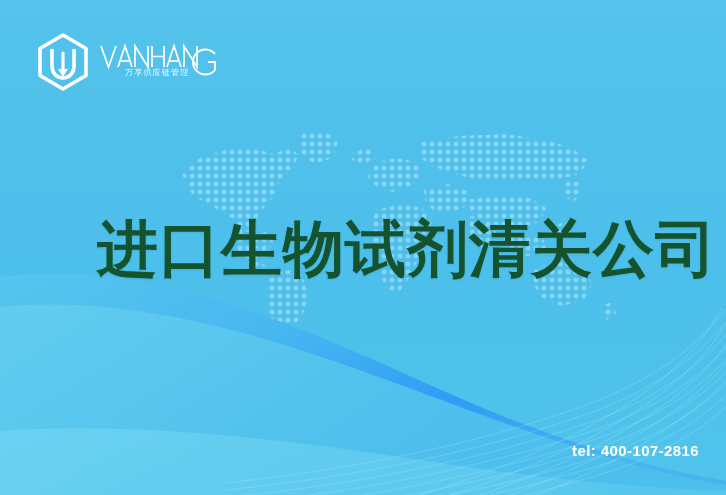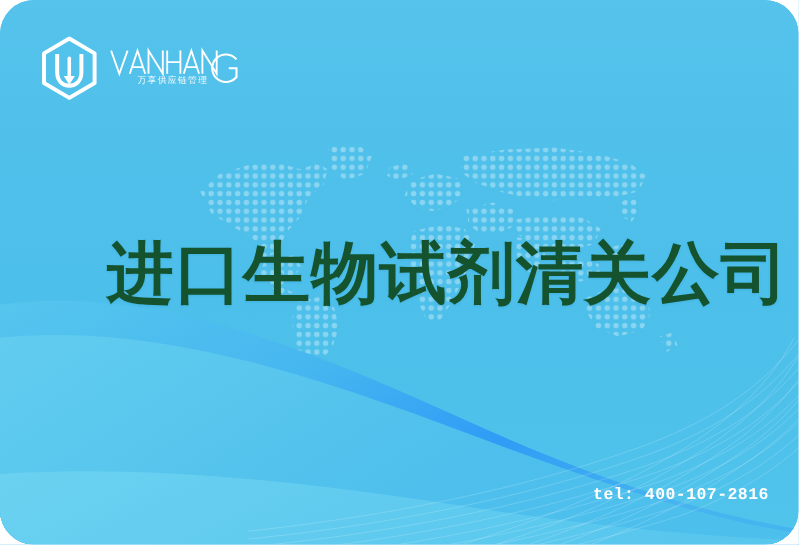--- a/index.html
+++ b/index.html
@@ -11,21 +11,20 @@
     font-family: "Liberation Sans", sans-serif;
   }
 
   
   .banner {
     position: relative;
     width: 726px;
     height: 495px;
     overflow: hidden;
     background: #51c1ea;
-    border-radius: 31px;
   }
 
   
   .bg-base {
     position: absolute;
     inset: 0;
     background: linear-gradient(180deg,
         #55c3ec 0%,
         #4fc0ea 30%,
         #4cbfea 55%,
@@ -112,21 +111,21 @@
   
   .tel {
     position: absolute;
     right: 27px;
     top: 442px;
     font-size: 15px;
     font-weight: bold;
     color: #ffffff;
     letter-spacing: 0.4px;
     white-space: nowrap;
-    font-family: Liberation Mono, monospace;
+    font-family: Liberation Sans, sans-serif;
   }
 </style>
 </head>
 <body>
 
 <div class="banner">
 
   <div class="bg-base"></div>
 
   <div class="worldmap">

